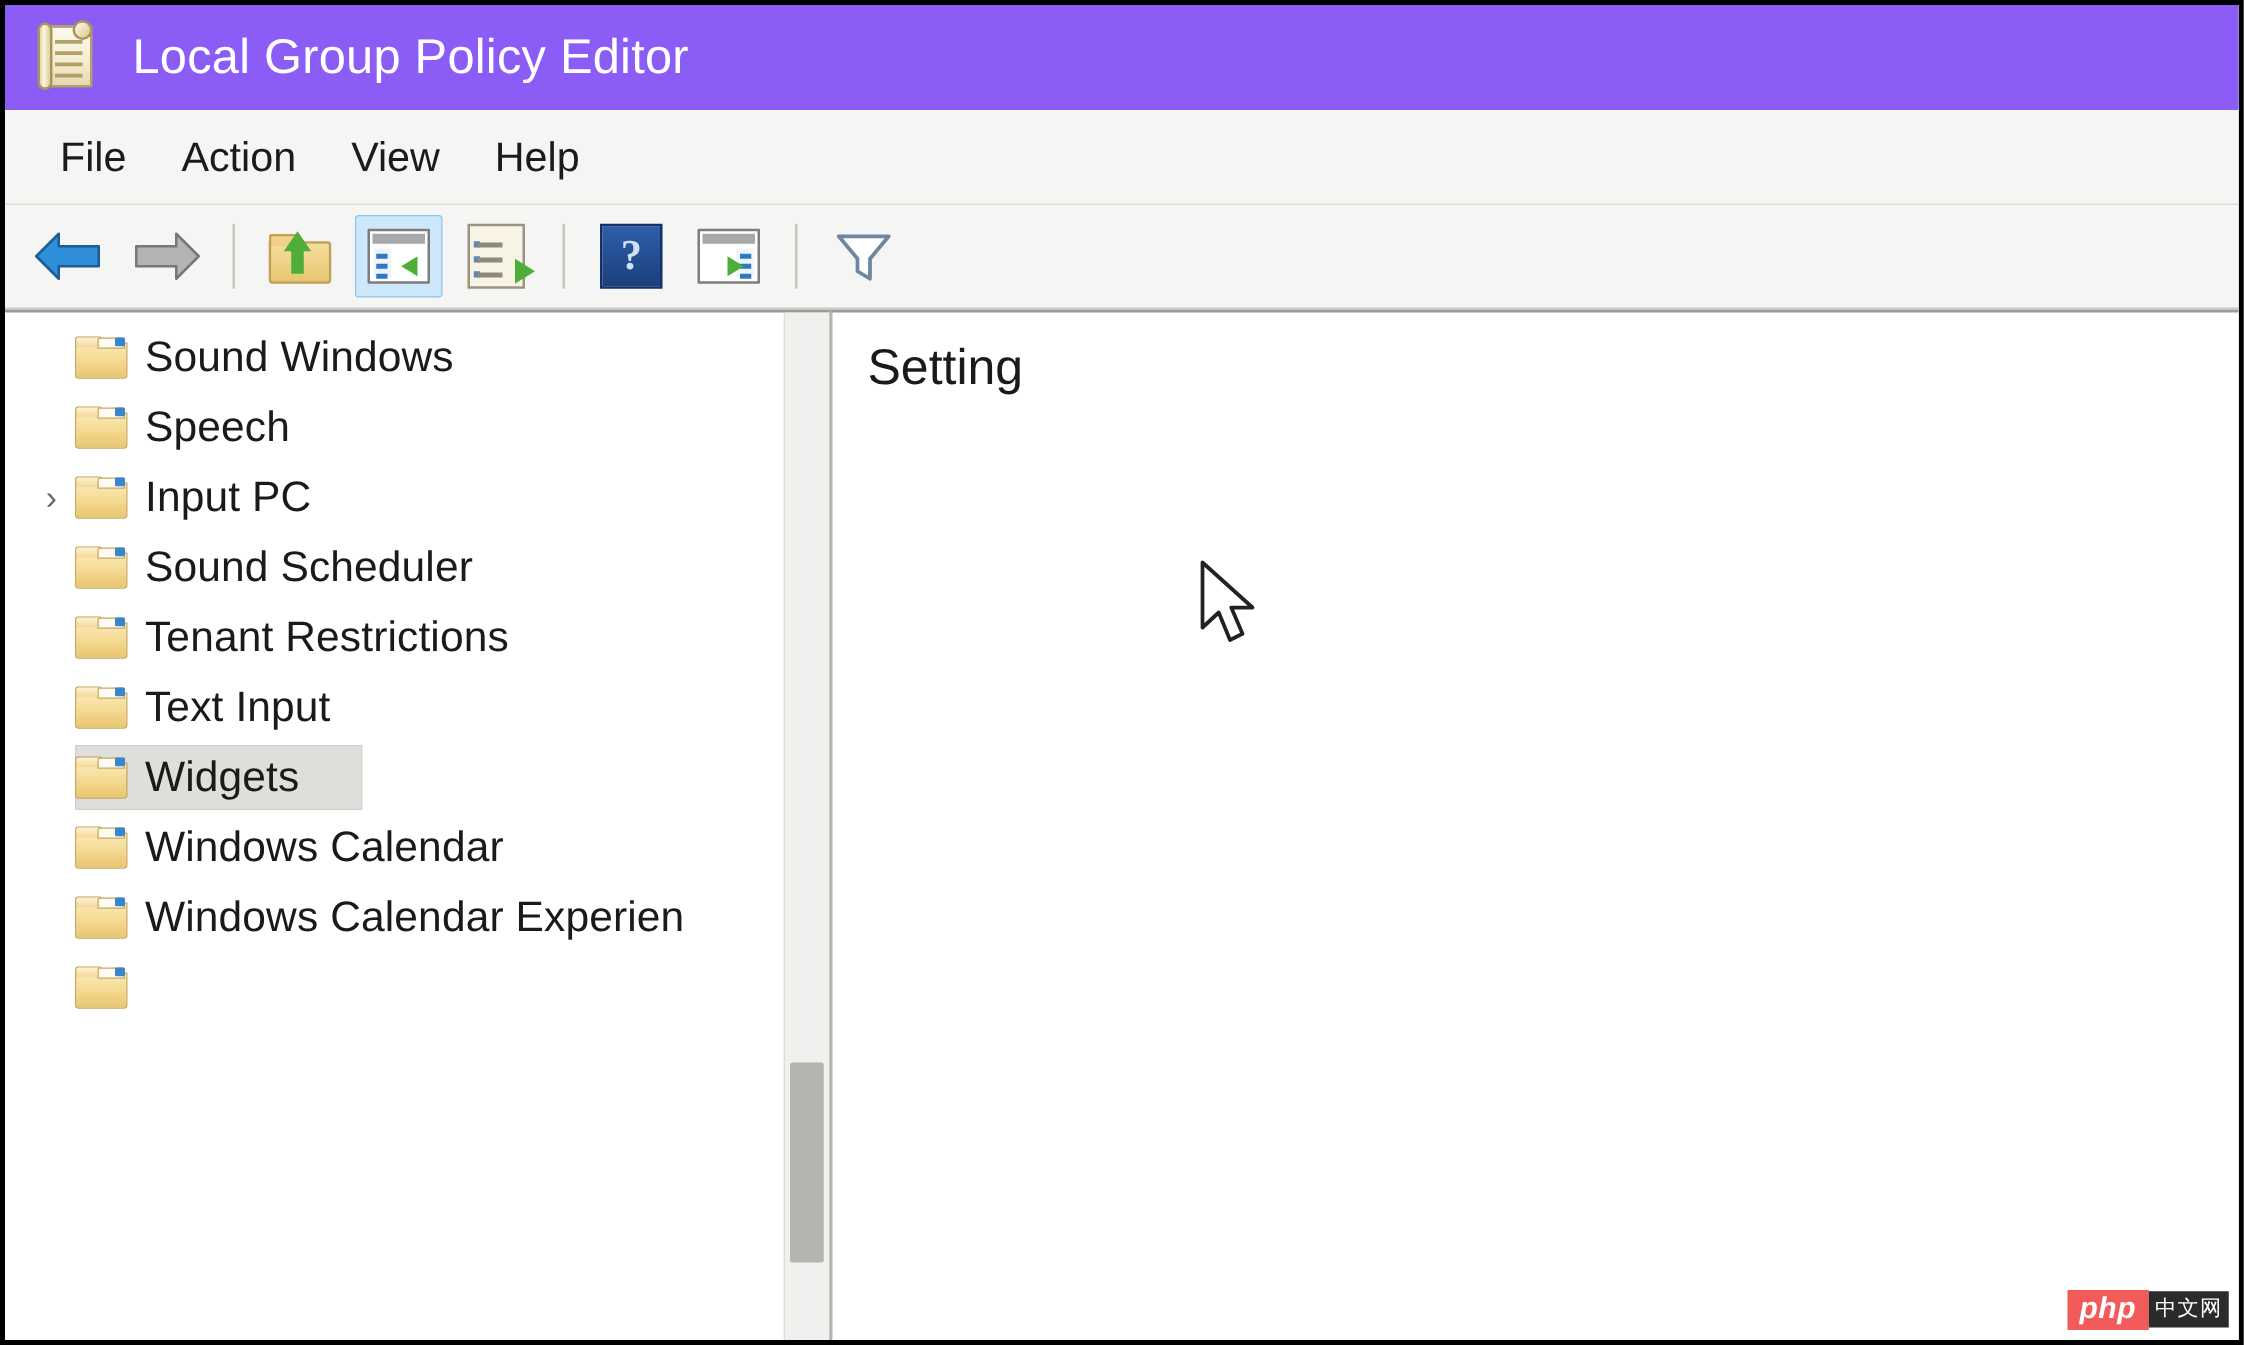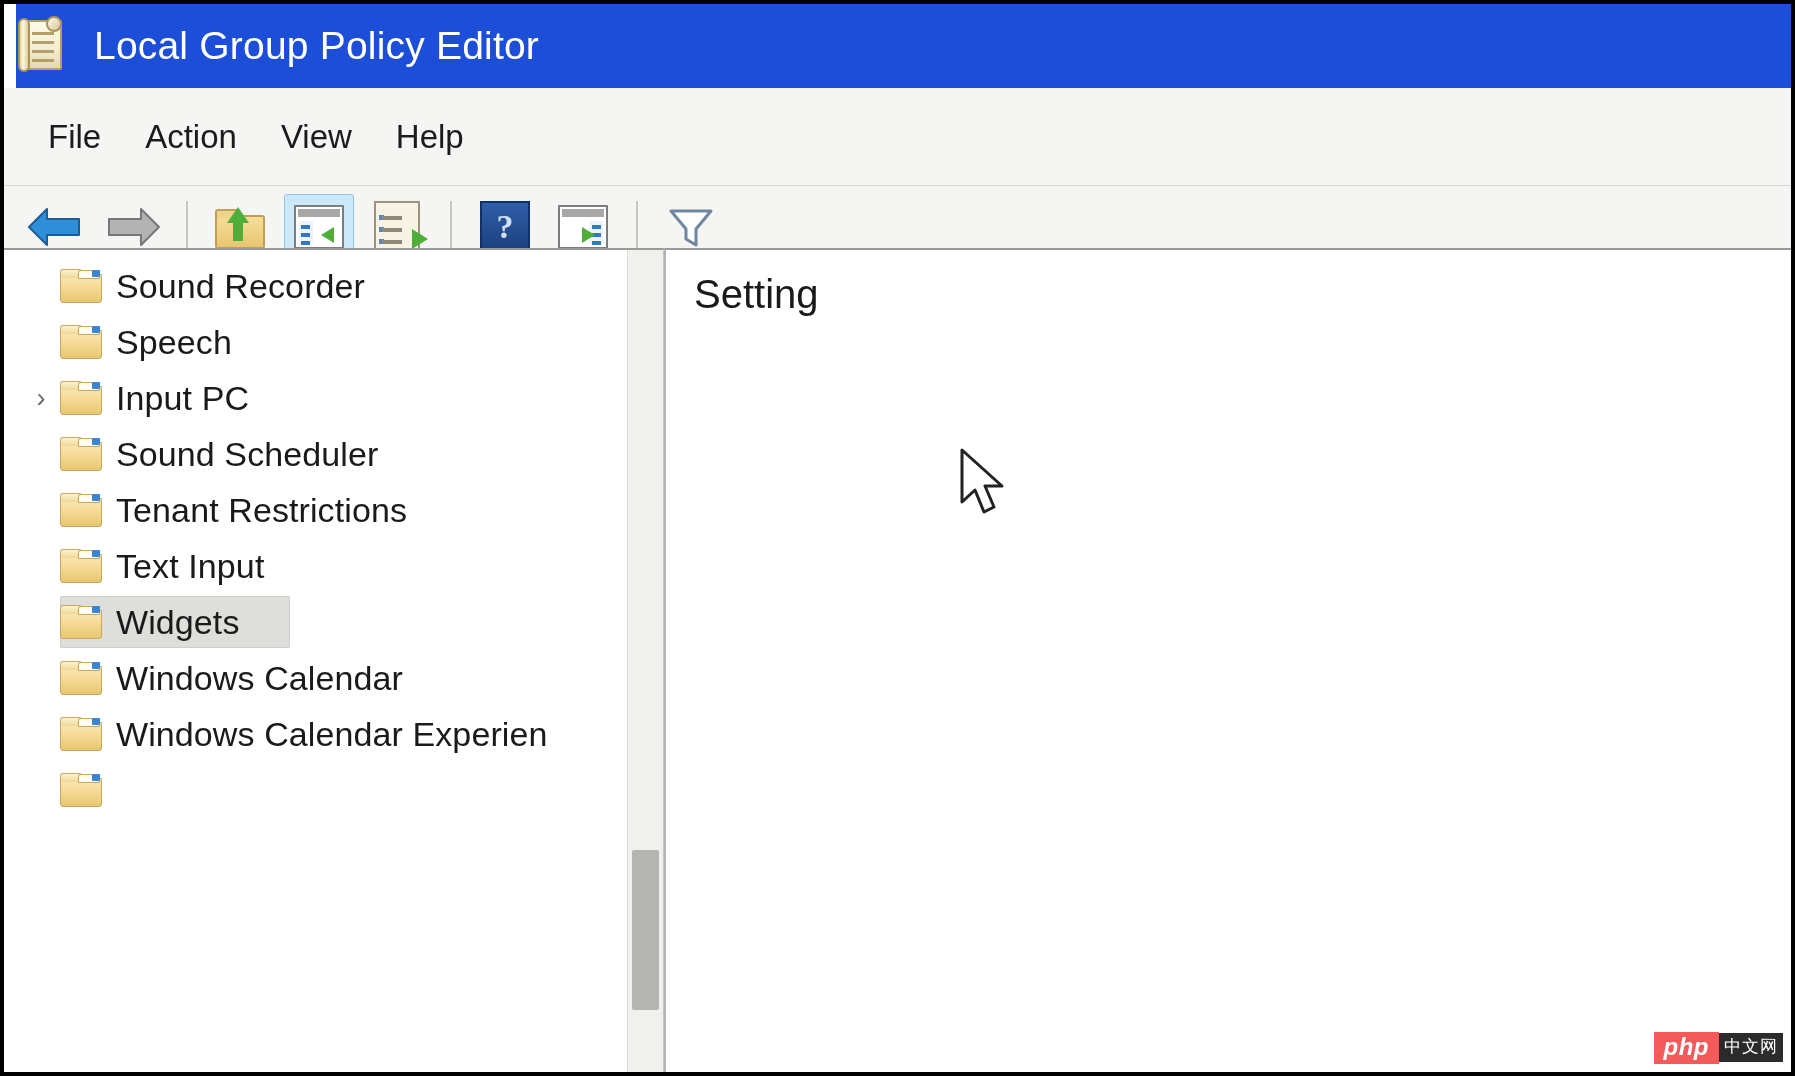--- a/index.html
+++ b/index.html
@@ -17,25 +17,25 @@
     width: 1795px;
     height: 1076px;
     background: #ffffff;
     border: 4px solid #000000;
     overflow: hidden;
   }
 
   
   .titlebar {
     height: 84px;
-    background: #1d4ed8;
+    background: #8b5cf6;
     display: flex;
     align-items: center;
-    position: relative;
-    margin-left: 12px;
+    padding-left: 24px;
+    position: relative;
   }
   .title-icon {
     width: 56px;
     height: 60px;
     position: relative;
     flex: 0 0 auto;
     margin-right: 22px;
   }
   .scroll-body {
     position: absolute;
@@ -71,21 +71,21 @@
   .title-text {
     color: #ffffff;
     font-size: 39px;
     font-weight: 400;
     letter-spacing: 0.2px;
     white-space: nowrap;
   }
 
   
   .menubar {
-    height: 98px;
+    height: 76px;
     background: #f5f5f3;
     border-bottom: 1px solid #d8d8d4;
     display: flex;
     align-items: center;
     padding-left: 22px;
   }
   .menu-item {
     font-size: 33px;
     color: #1b1b1b;
     padding: 4px 22px;
@@ -546,21 +546,21 @@
       <div class="tree-list">
 
         <div class="tree-row">
           <div class="chevron empty">›</div>
           <div class="folder">
               <div class="fb"></div>
               <div class="ft"></div>
               <div class="fsheet"></div>
               <div class="fbd"></div>
             </div>
-          <div class="tree-label">Sound Recorder</div>
+          <div class="tree-label">Sound Windows</div>
         </div>
 
         <div class="tree-row">
           <div class="chevron empty">›</div>
           <div class="folder">
               <div class="fb"></div>
               <div class="ft"></div>
               <div class="fsheet"></div>
               <div class="fbd"></div>
             </div>

